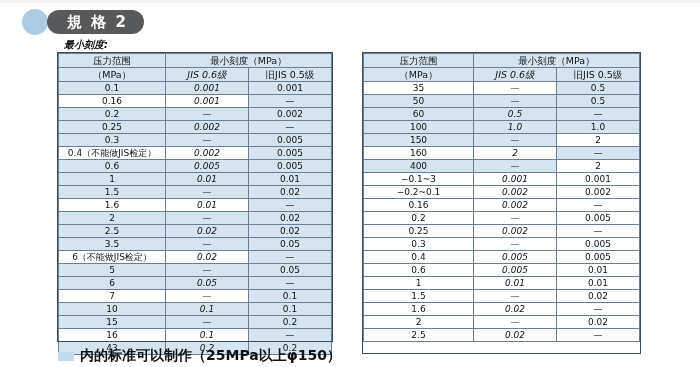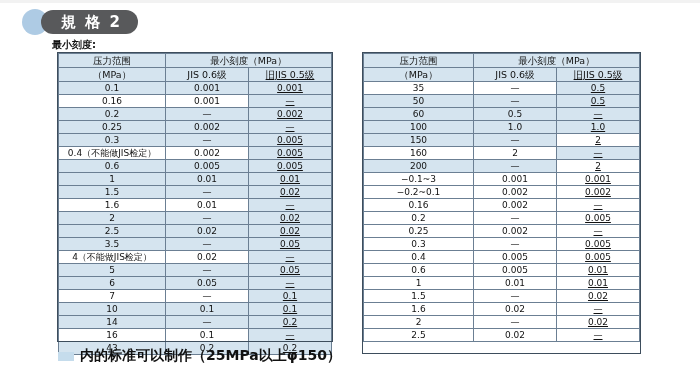--- a/index.html
+++ b/index.html
@@ -36,44 +36,45 @@
     width: 26px;
     height: 26px;
     border-radius: 50%;
     background: #aecbe4;
     position: absolute;
     left: 0;
     top: 0;
   }
   .title-pill {
     position: absolute;
-    left: 19px;
+    left: 25px;
     top: 1px;
     height: 24px;
     padding: 0 16px 0 20px;
     border-radius: 12px;
     background: #58595b;
     color: #ffffff;
     font-size: 15px;
     font-weight: bold;
     letter-spacing: 2px;
     display: flex;
     align-items: center;
     white-space: nowrap;
   }
 
   
   .section-label {
     position: absolute;
-    left: 52px;
+    left: 64px;
     top: 38px;
     font-size: 10px;
     font-weight: bold;
     color: #111111;
     white-space: nowrap;
+    font-style: italic;
   }
 
   
   table.spec {
     position: absolute;
     border-collapse: collapse;
     table-layout: fixed;
     font-size: 9px;
   }
   table.spec.left  { left: 58px;  top: 53px; width: 274px; }
@@ -90,22 +91,22 @@
     color: #111111;
     white-space: nowrap;
     overflow: hidden;
   }
   table.spec th {
     background: #d5e4ef;
     font-size: 9.5px;
     height: 13px;
   }
   table.spec .c0 { width: 104px; margin-top: 32px; }
-  table.spec .c1 { width: 85px; }
-  table.spec .c2 { width: 85px; text-decoration: underline; }
+  table.spec .c1 { width: 85px; font-style: italic; }
+  table.spec .c2 { width: 85px; }
   table.spec.right .c0 { width: 107px; }
 
   td.shade, th.shade { background: #d5e4ef; }
   td.plain { background: #ffffff; }
 
   .outer-frame {
     position: absolute;
     border: 1px solid #3d4d5c;
     box-sizing: border-box;
     pointer-events: none;
@@ -219,21 +220,21 @@
         <td class="c0 shade">2.5</td>
         <td class="c1 shade">0.02</td>
         <td class="c2 shade">0.02</td>
       </tr>
       <tr>
         <td class="c0 shade">3.5</td>
         <td class="c1 shade">—</td>
         <td class="c2 shade">0.05</td>
       </tr>
       <tr>
-        <td class="c0 plain">4（不能做JIS检定）</td>
+        <td class="c0 plain">6（不能做JIS检定）</td>
         <td class="c1 plain">0.02</td>
         <td class="c2 shade">—</td>
       </tr>
       <tr>
         <td class="c0 shade">5</td>
         <td class="c1 shade">—</td>
         <td class="c2 shade">0.05</td>
       </tr>
       <tr>
         <td class="c0 shade">6</td>
@@ -244,21 +245,21 @@
         <td class="c0 plain">7</td>
         <td class="c1 plain">—</td>
         <td class="c2 shade">0.1</td>
       </tr>
       <tr>
         <td class="c0 shade">10</td>
         <td class="c1 shade">0.1</td>
         <td class="c2 shade">0.1</td>
       </tr>
       <tr>
-        <td class="c0 shade">14</td>
+        <td class="c0 shade">15</td>
         <td class="c1 shade">—</td>
         <td class="c2 shade">0.2</td>
       </tr>
       <tr>
         <td class="c0 plain">16</td>
         <td class="c1 plain">0.1</td>
         <td class="c2 shade">—</td>
       </tr>
       <tr>
         <td class="c0 shade">43</td>
@@ -306,21 +307,21 @@
         <td class="c0 shade">150</td>
         <td class="c1 shade">—</td>
         <td class="c2 plain">2</td>
       </tr>
       <tr>
         <td class="c0 plain">160</td>
         <td class="c1 plain">2</td>
         <td class="c2 shade">—</td>
       </tr>
       <tr>
-        <td class="c0 shade">200</td>
+        <td class="c0 shade">400</td>
         <td class="c1 shade">—</td>
         <td class="c2 plain">2</td>
       </tr>
       <tr>
         <td class="c0 plain">−0.1~3</td>
         <td class="c1 plain">0.001</td>
         <td class="c2 plain">0.001</td>
       </tr>
       <tr>
         <td class="c0 plain">−0.2~0.1</td>

